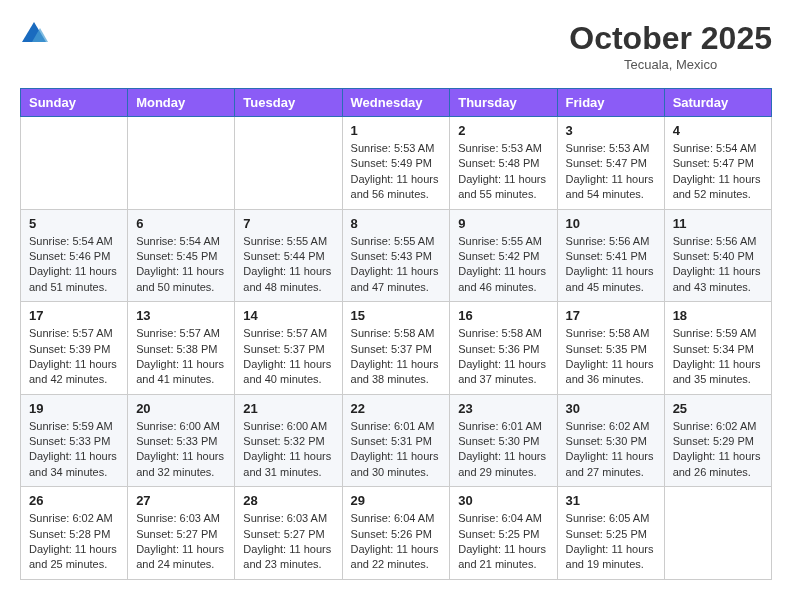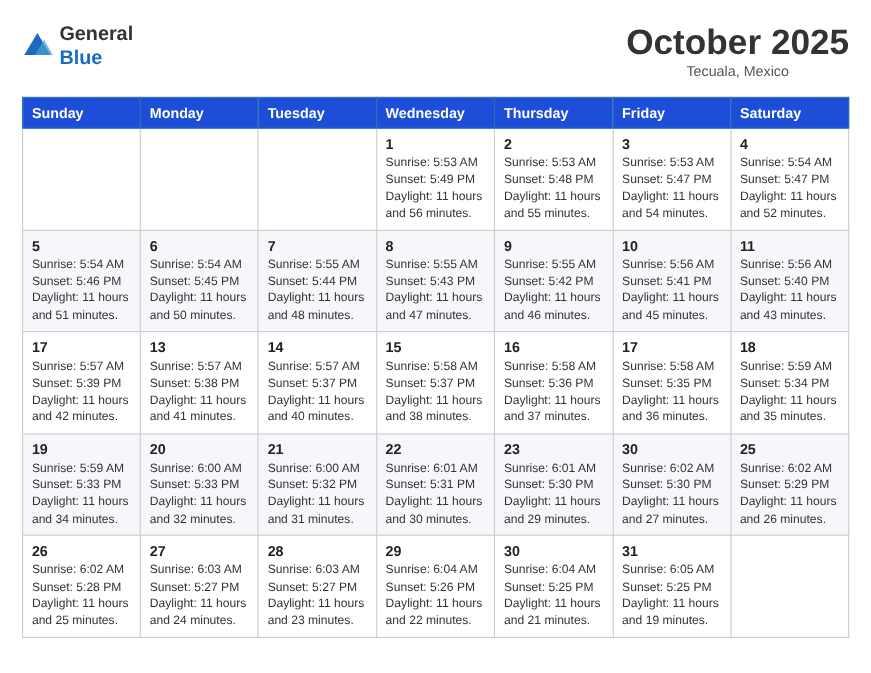--- a/index.html
+++ b/index.html
@@ -43,21 +43,21 @@
     .location {
       font-size: 13px;
       color: #555;
     }
     .calendar {
       width: 100%;
       border-collapse: collapse;
       border: 1px solid #ccc;
     }
     .calendar th {
-      background: #1d4ed8;
+      background: #8b5cf6;
       color: #fff;
       font-size: 13px;
       font-weight: bold;
       padding: 6px 8px;
       text-align: left;
       border: 1px solid #2a6db5;
     }
     .calendar td {
       vertical-align: top;
       padding: 6px 8px;
@@ -87,24 +87,20 @@
   </style>
 </head>
 <body>
 
 <div class="header">
   <div class="logo">
     <svg class="logo-icon" viewBox="0 0 28 28">
       <polygon points="14,2 26,22 2,22" fill="#1a6bbf"></polygon>
       <polygon points="20,8 28,22 12,22" fill="#4a9fd4" opacity="0.7"></polygon>
     </svg>
-    <div class="logo-text">
-      <span class="logo-general">General</span><br>
-      <span class="logo-blue">Blue</span>
-    </div>
   </div>
   <div class="title-block">
     <div class="month-title">October 2025</div>
     <div class="location">Tecuala, Mexico</div>
   </div>
 </div>
 
 <table class="calendar">
   <thead>
     <tr>

